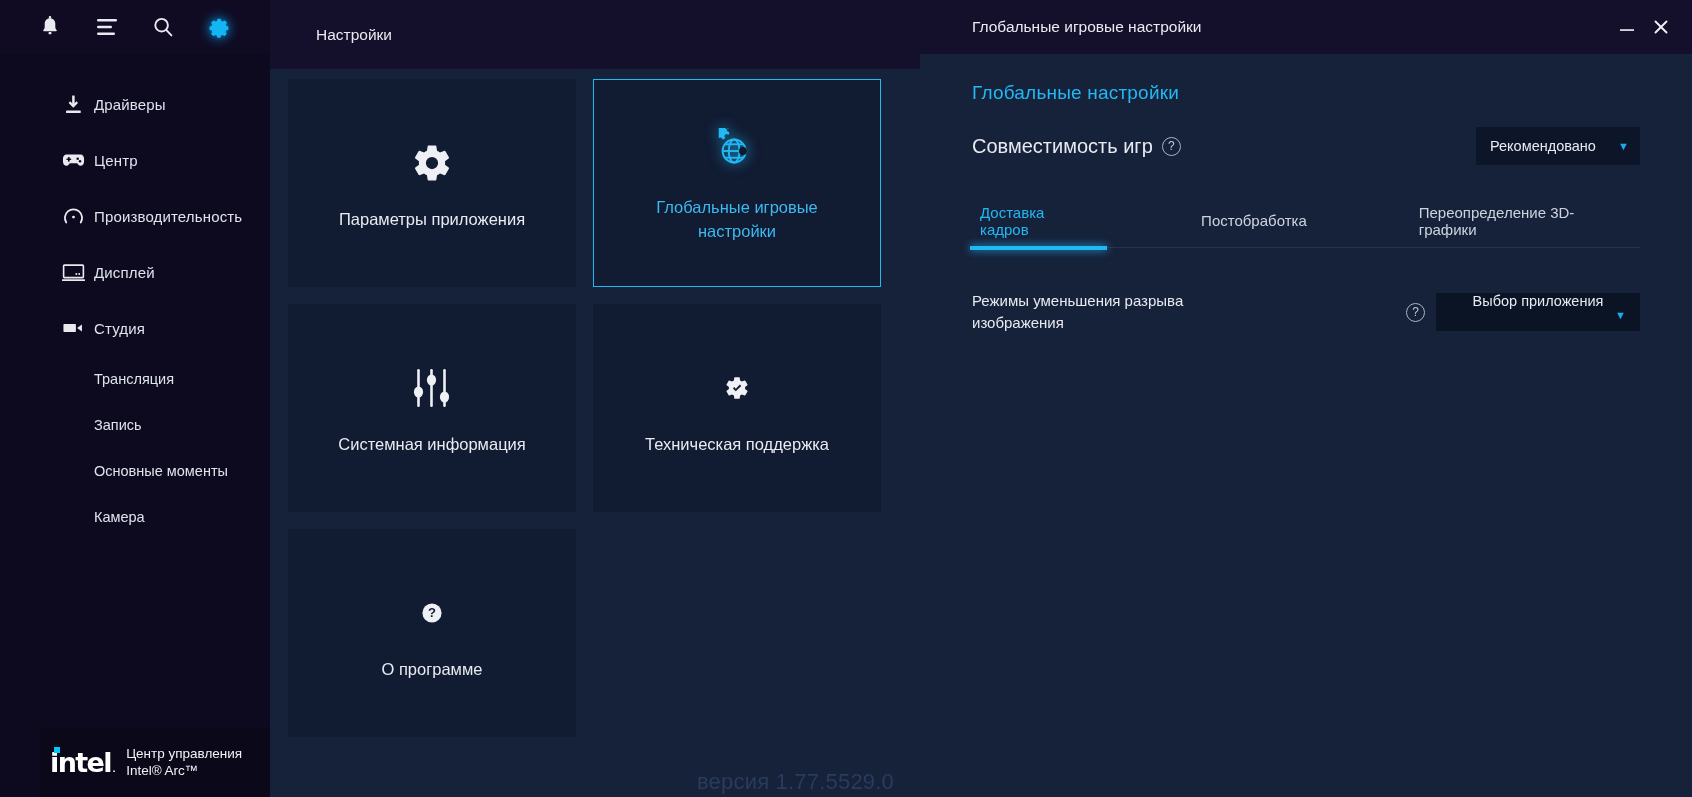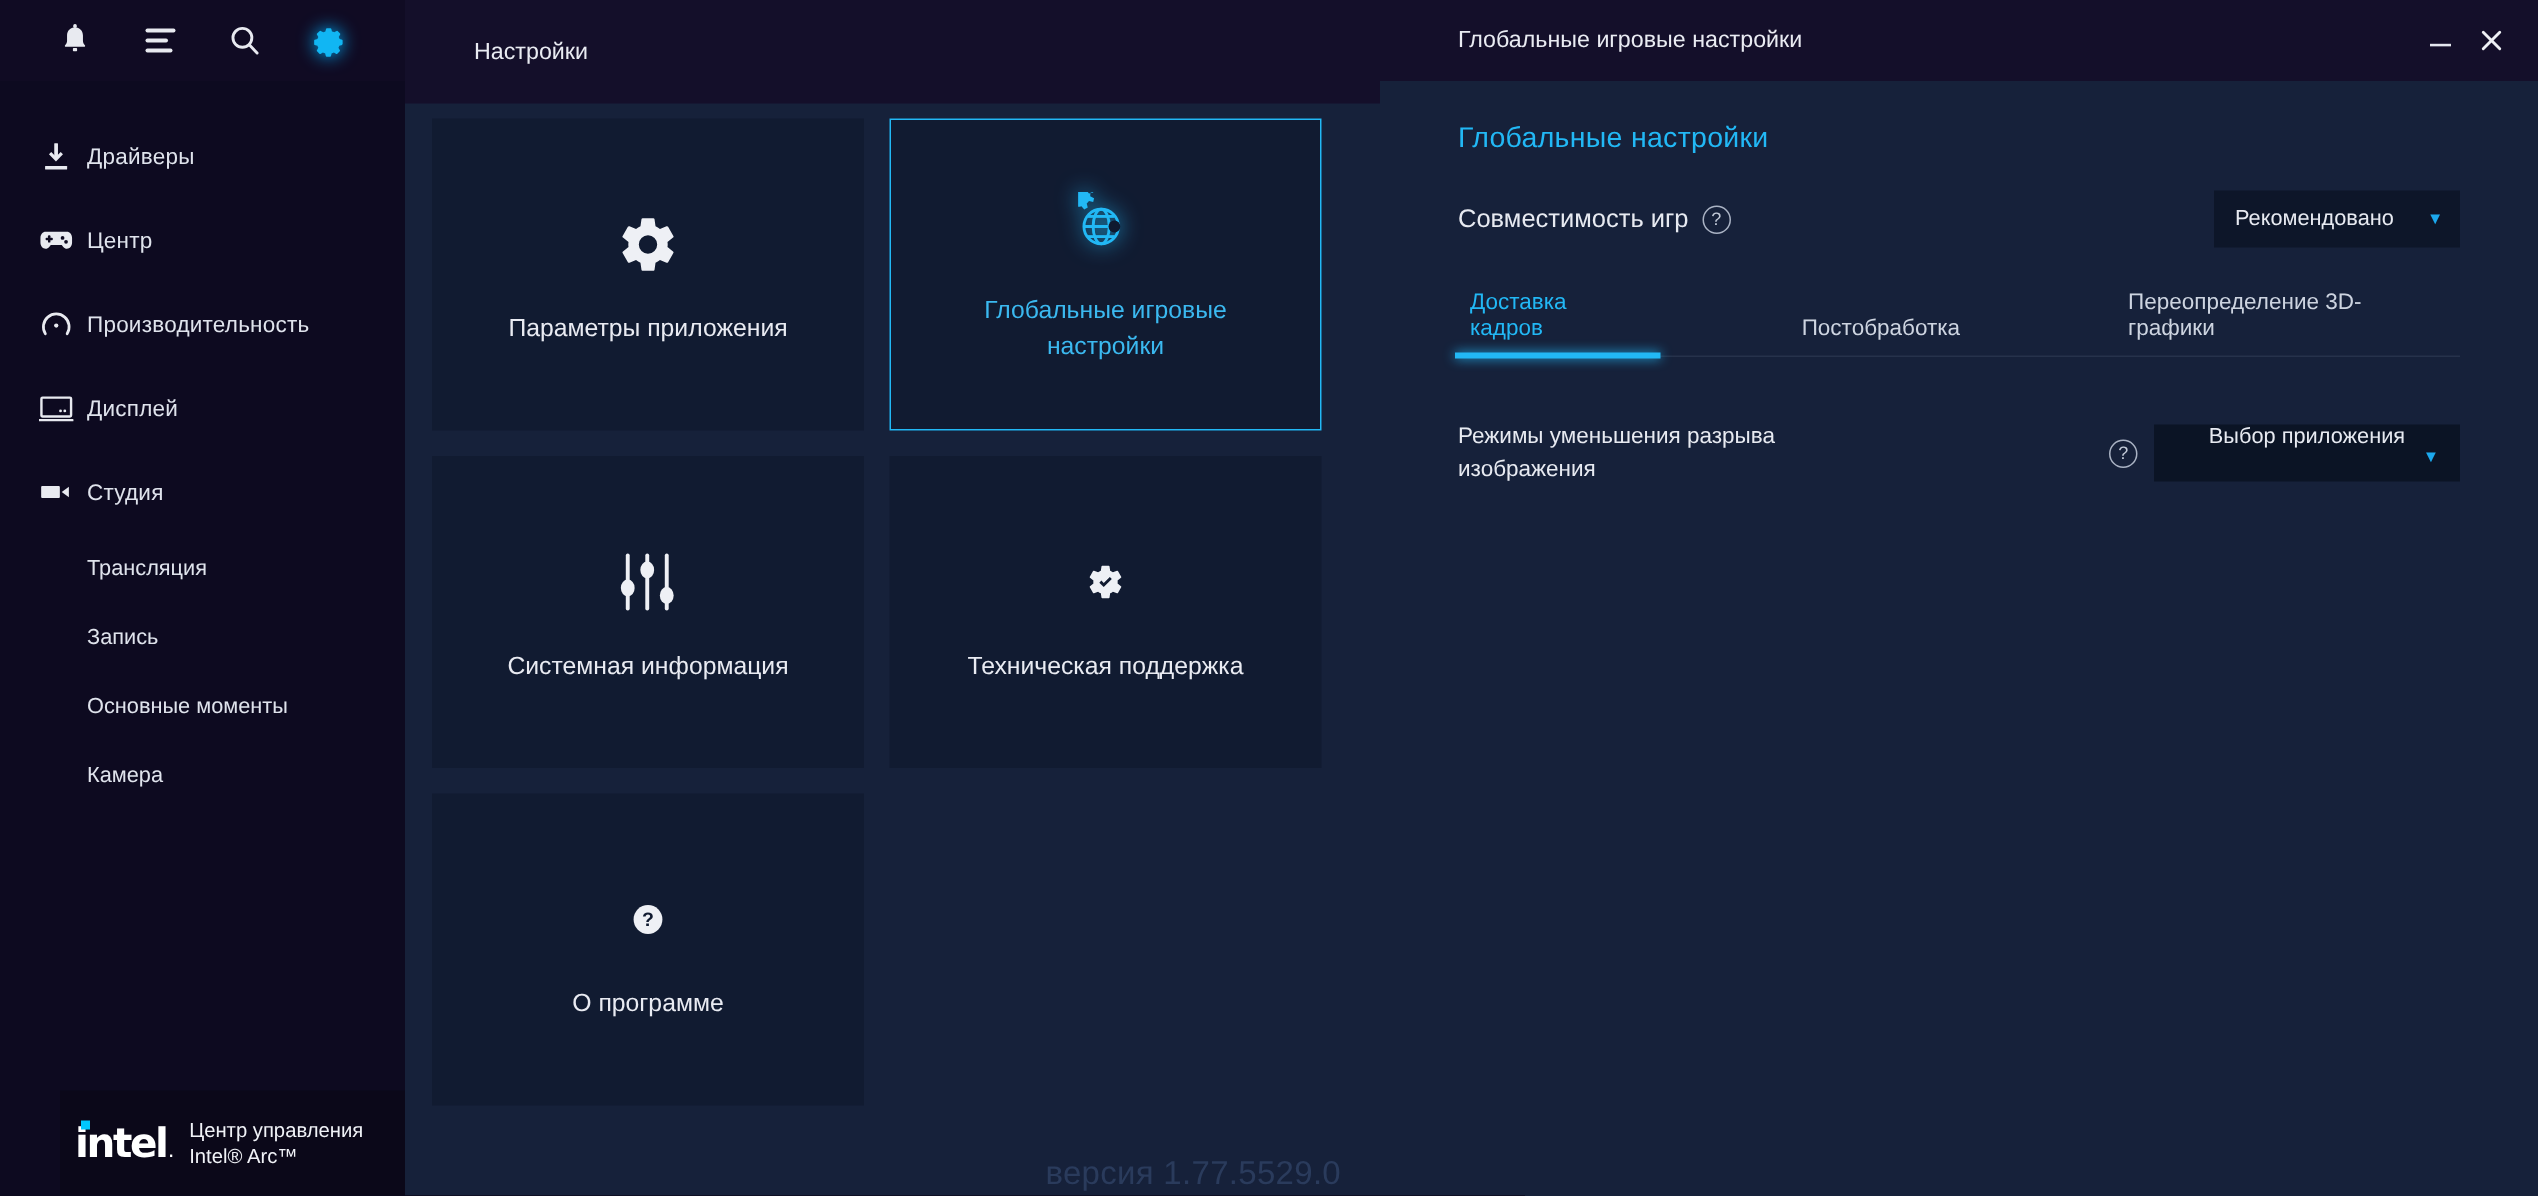--- a/index.html
+++ b/index.html
@@ -12,21 +12,21 @@
   }
   #app{position:relative;width:1692px;height:797px;display:flex;}
 
   
   .sidebar{width:270px;height:797px;background:#0d0a20;display:flex;flex-direction:column;flex:0 0 270px;}
   .sidebar-toolbar{height:54px;display:flex;align-items:center;justify-content:space-around;padding:0 22px;background:#100b23;}
   .tb-btn{width:34px;height:34px;display:flex;align-items:center;justify-content:center;cursor:pointer;}
   .tb-btn svg{display:block;}
   .tb-btn.active svg{filter:drop-shadow(0 0 6px #00b2ff);}
 
-  .nav{flex:1 1 auto;padding-top:22px;overflow:hidden;}
+  .nav{flex:1 1 auto;padding-top:22px;overflow:hidden;padding-left:36px;}
   .nav-item{height:56px;display:flex;align-items:center;padding-left:16px;cursor:pointer;}
   .nav-ico{width:42px;min-width:42px;display:flex;align-items:center;justify-content:center;}
   .nav-label{font-size:15px;color:#dfe3ec;letter-spacing:.15px;}
   .sub-item{height:46px;display:flex;align-items:center;padding-left:58px;cursor:pointer;}
   .sub-label{font-size:14.5px;color:#dfe3ec;}
 
   .brand{height:70px;background:#0b0819;display:flex;align-items:center;padding-left:10px;gap:10px;margin-left:40px;}
   .intel-logo{position:relative;display:flex;align-items:flex-end;}
   .intel-word{font-family:"DejaVu Sans",sans-serif;font-size:27px;font-weight:700;letter-spacing:-1.6px;color:#ffffff;line-height:1;}
   .intel-dot{position:absolute;left:3.5px;top:-2px;width:6px;height:6px;background:#00c7fd;}
@@ -47,28 +47,28 @@
   .version{position:absolute;right:26px;bottom:2px;font-size:22px;color:#2a3b5c;letter-spacing:.2px;}
 
   
   .right{flex:1 1 auto;height:797px;background:#16213a;display:flex;flex-direction:column;position:relative;}
   .right-head{height:54px;background:#140f2a;display:flex;align-items:center;padding:0 14px 0 52px;}
   .right-title{font-size:15.5px;color:#e9ebf2;flex:1 1 auto;}
   .win-btn{width:34px;height:34px;display:flex;align-items:center;justify-content:center;cursor:pointer;}
   .right-body{flex:1 1 auto;padding:28px 52px 0 52px;position:relative;}
   .sec-title{font-size:19px;color:#22b8f5;margin-bottom:22px;letter-spacing:.2px;}
   .row{display:flex;align-items:center;min-height:40px;}
-  .row-label{font-size:17px;color:#e7eaf1;}
+  .row-label{font-size:20px;color:#e7eaf1;}
   .help{width:19px;height:19px;border:1.3px solid #aab3c4;border-radius:50%;display:inline-flex;align-items:center;justify-content:center;font-size:12px;color:#c2cad8;margin-left:9px;flex:0 0 19px;}
   .spacer{flex:1 1 auto;}
   .dd{background:#0d1629;height:38px;display:flex;align-items:center;padding:0 14px;cursor:pointer;}
   .dd-val{font-size:14.5px;color:#e7eaf1;}
   .dd-car{margin-left:auto;padding-left:22px;color:#1ca9ee;font-size:11px;}
 
-  .tabs{display:flex;align-items:flex-end;margin-top:28px;border-bottom:1px solid #26324b;height:44px;}
+  .tabs{display:flex;align-items:center;margin-top:38px;border-bottom:1px solid #26324b;height:44px;}
   .tab{font-size:15px;color:#cdd4e0;padding:0 8px 10px 8px;cursor:pointer;position:relative;}
   .tab.active{color:#22b8f5;}
   .tab.active::after{content:"";position:absolute;left:-2px;right:-2px;bottom:-2px;height:4px;background:#22b8f5;box-shadow:0 0 8px #22b8f5;}
   .tab-gap{width:88px;}
   .tab-gap2{width:96px;}
 
   .opt-row{display:flex;align-items:center;margin-top:42px;}
   .opt-label{font-size:15px;color:#e7eaf1;line-height:22px;width:290px;}
   .opt-right{display:flex;align-items:center;margin-left:auto;}
   .dd2{background:#0b1425;height:38px;display:flex;align-items:center;padding:0 14px;min-width:200px;cursor:pointer;flex-direction:column;}

